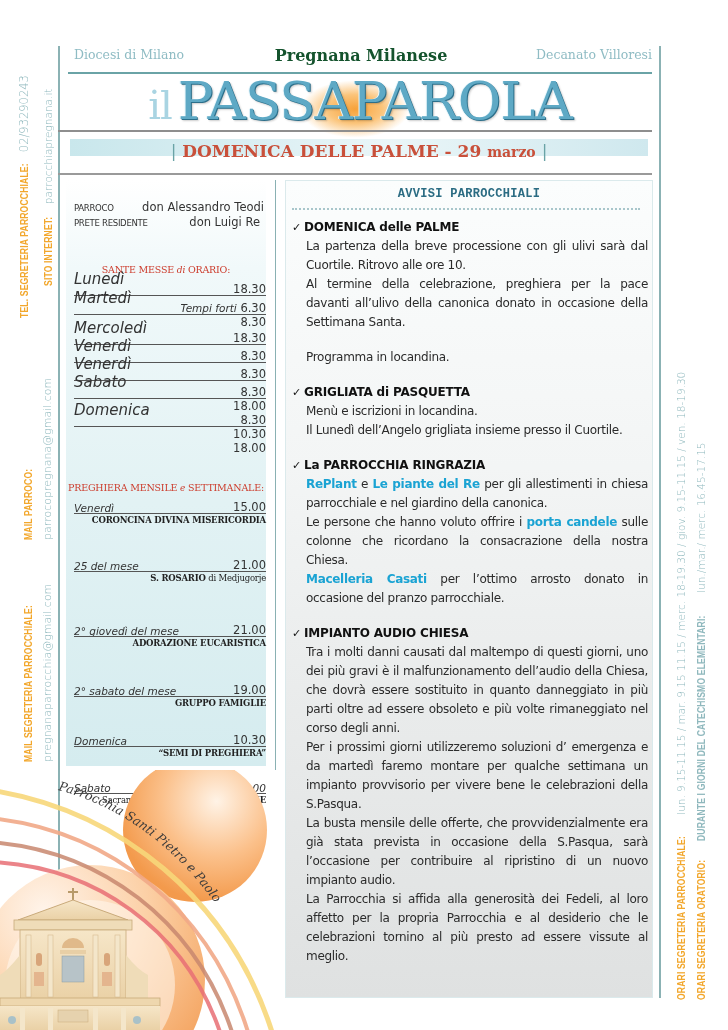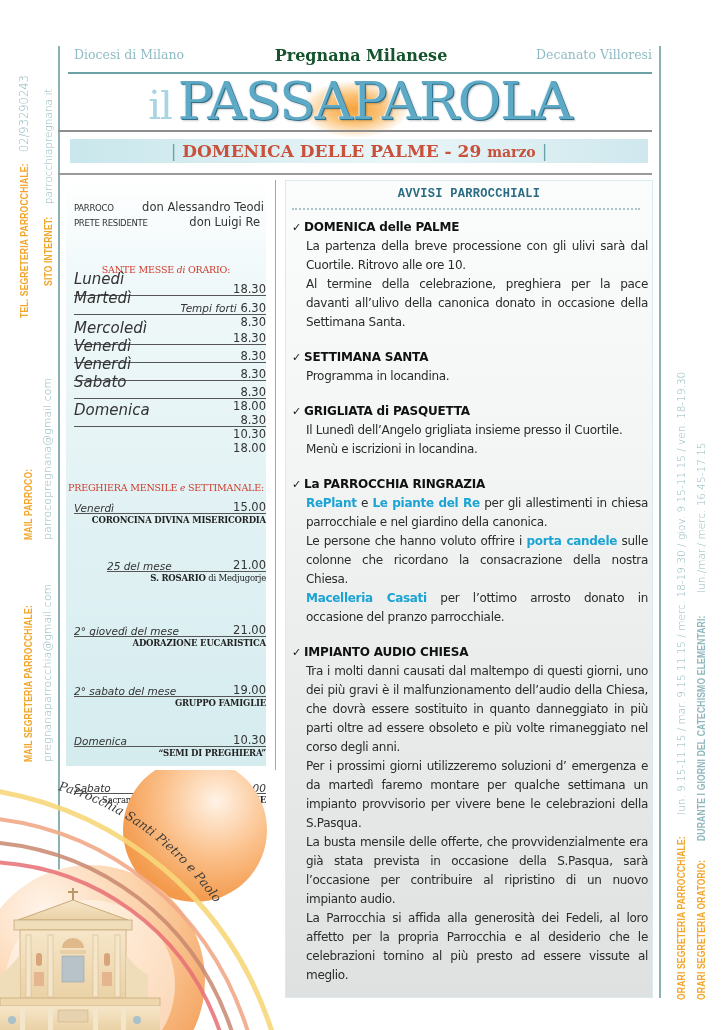--- a/index.html
+++ b/index.html
@@ -25,21 +25,21 @@
   .hdr-decanato { position: absolute; right: 0; top: 3px; font-family: "DejaVu Serif", serif; color: #8fbcc4; font-size: 12.5px; }
   .hdr-rule1 { position: absolute; left: 68px; top: 72px; width: 584px; height: 2px; background: #6aa3a6; }
 
   .masthead { position: absolute; left: 68px; top: 76px; width: 584px; height: 54px; }
   .mast-glow { position: absolute; left: 232px; top: 4px; width: 110px; height: 58px; border-radius: 50%; background: radial-gradient(ellipse at center, #f7a23a 0%, #fbc47a 35%, rgba(255,255,255,0) 70%); }
   .mast-text { position: absolute; left: 0; right: 0; top: -6px; text-align: center; font-family: "DejaVu Serif", serif; font-size: 53px; letter-spacing: -1px; color: #7fc1d6; }
   .mast-il { color: #a9d4e2; font-size: 40px; margin-right: 6px; font-weight: normal; }
   .mast-main { color: #5ea9c5; text-shadow: 1px 1px 0 #2c6f8a, -1px 0 0 #e8f6fb, 2px 2px 2px rgba(0,0,0,0.2); font-weight: normal; }
   .hdr-rule2 { position: absolute; left: 58px; top: 130px; width: 594px; height: 2px; background: #8e8e8e; }
 
-  .dateband { position: absolute; left: 70px; top: 139px; width: 578px; height: 24px; background: linear-gradient(90deg, #c9e7ec 0%, #d9eef2 30%, #eaf6f8 55%, #cfe8ee 100%); }
+  .dateband { position: absolute; left: 70px; top: 139px; width: 578px; height: 17px; background: linear-gradient(90deg, #c9e7ec 0%, #d9eef2 30%, #eaf6f8 55%, #cfe8ee 100%); }
   .dateband-text { position: absolute; left: 0; right: 0; top: 0; text-align: center; font-family: "DejaVu Serif", serif; font-weight: bold; color: #c9503a; font-size: 17px; line-height: 24px; }
   .dateband-bar { color: #6aa3a6; font-weight: normal; }
   .dateband-month { font-size: 14px; }
   .hdr-rule3 { position: absolute; left: 58px; top: 173px; width: 594px; height: 2px; background: #9a9a9a; }
 
   
   .leftcol { position: absolute; left: 66px; top: 180px; width: 200px; height: 586px; background: linear-gradient(180deg, #ffffff 0%, #f1f9fa 15%, #e2f2f4 55%, #d5ecef 100%); }
   .leftcol-rule { position: absolute; left: 275px; top: 180px; width: 1px; height: 590px; background: #8ab1b3; }
   .clergy { position: absolute; left: 8px; top: 20px; width: 190px; font-size: 11px; }
   .clergy-row { display: flex; justify-content: space-between; align-items: baseline; height: 15px; }
@@ -214,21 +214,21 @@
   </div>
 
   <div class="prayer-list">
     <div class="prow" style="margin-bottom:31px;">
       <div class="pline">
         <span class="pday">Venerdì</span>
         <span class="ptime">15.00</span>
       </div>
       <div class="pdesc"><span>CORONCINA DIVINA MISERICORDIA</span></div>
     </div>
-    <div class="prow" style="margin-bottom:38px;margin-left:33px;">
+    <div class="prow" style="margin-bottom:38px;">
       <div class="pline">
         <span class="pday">25 del mese</span>
         <span class="ptime">21.00</span>
       </div>
       <div class="pdesc"><span>S. ROSARIO</span><span class="n"> di Medjugorje</span></div>
     </div>
     <div class="prow" style="margin-bottom:33px;">
       <div class="pline">
         <span class="pday">2° giovedì del mese</span>
         <span class="ptime">21.00</span>
@@ -331,31 +331,30 @@
   <div class="notices">
     <div class="notice">
       <div class="notice-title"><span class="check">✓</span><span>DOMENICA delle PALME</span></div>
       <div class="notice-body">
         <p>La partenza della breve processione con gli ulivi sarà dal Cuortile. Ritrovo alle ore 10.</p>
         <p>Al termine della celebrazione, preghiera per la pace davanti all’ulivo della canonica donato in occasione della Settimana Santa.</p>
       </div>
     </div>
 
     <div class="notice">
-      <div class="notice-title"><span class="check">✓</span><span>SETTIMANA SANTA</span></div>
       <div class="notice-body">
         <p>Programma in locandina.</p>
       </div>
     </div>
 
     <div class="notice">
       <div class="notice-title"><span class="check">✓</span><span>GRIGLIATA di PASQUETTA</span></div>
       <div class="notice-body" style="text-align:left;">
+        <p>Menù e iscrizioni in locandina.</p>
         <p>Il Lunedì dell’Angelo grigliata insieme presso il Cuortile.</p>
-        <p>Menù e iscrizioni in locandina.</p>
       </div>
     </div>
 
     <div class="notice">
       <div class="notice-title"><span class="check">✓</span><span>La PARROCCHIA RINGRAZIA</span></div>
       <div class="notice-body">
         <p><span class="hl">RePlant</span><span> e </span><span class="hl">Le piante del Re</span><span> per gli allestimenti in chiesa parrocchiale e nel giardino della canonica.</span></p>
         <p><span>Le persone che hanno voluto offrire i </span><span class="hl">porta candele</span><span> sulle colonne che ricordano la consacrazione della nostra Chiesa.</span></p>
         <p><span class="hl">Macelleria Casati</span><span> per l’ottimo arrosto donato in occasione del pranzo parrocchiale.</span></p>
       </div>

